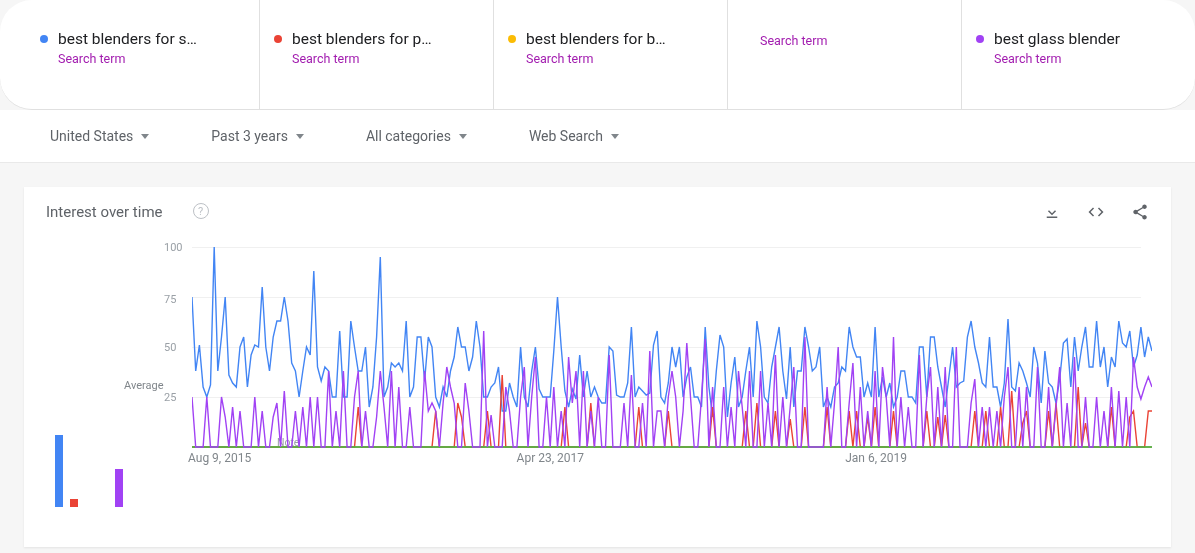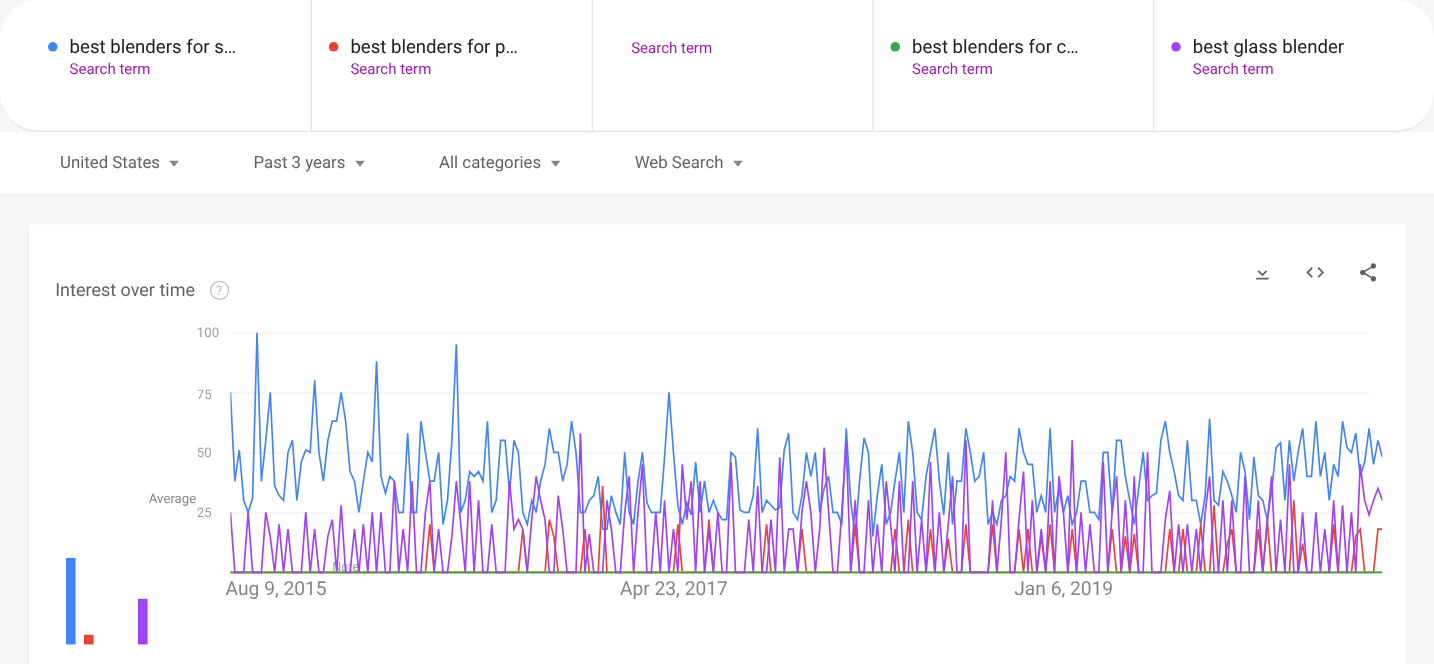--- a/index.html
+++ b/index.html
@@ -47,39 +47,39 @@
     background: #fff;
     margin: 24px;
     box-shadow: 0 1px 2px rgba(0,0,0,0.08);
   }
   .card-header {
     display: flex; align-items: center; justify-content: space-between;
     padding: 16px 22px;
     color: #5f6368;
     font-size: 15px;
   }
-  .card-header .left { display: flex; align-items: center; gap: 12px; margin-top: 30px; }
+  .card-header .left { display: flex; align-items: flex-start; gap: 30px; }
   .help-icon {
     width: 16px; height: 16px; border: 1.4px solid #bdc1c6; border-radius: 50%; display: inline-flex;
     align-items: center; justify-content: center; font-size: 11px; color: #bdc1c6;
   }
   .actions { display:flex; gap:26px; color:#5f6368; }
   .icon { width:18px; height:18px; fill:#5f6368; cursor:pointer; display:block;}
 
   .chart-area { display:flex; padding: 10px 30px 40px 30px; align-items: flex-end; }
   .avg-block { width:110px; display:flex; flex-direction:row; align-items:center; }
   .avg-bars { display:flex; align-items:flex-end; gap:7px; height:190px; width: 70px; justify-content:center; margin-top: 60px;}
   .avg-bar { width:8px; }
   .avg-label { font-size:11px; color:#80868b; margin-top:6px; }
 
   .plot { flex:1; position:relative; height:260px; }
   .ytick { position:absolute; left:0; font-size:11px; color:#9aa0a6; transform: translateY(-50%);}
   .grid { position:absolute; left:28px; right:0; height:1px; background:#f0f0f0; }
   .baseline { position:absolute; left:28px; right:0; height:1px; background:#dadce0; }
-  .xtick { position:absolute; font-size:16px; color:#80868b; top: 204px; transform: translateX(-4px); }
+  .xtick { position:absolute; font-size:12px; color:#80868b; top: 204px; transform: translateX(-4px); }
   .note { position:absolute; font-size:10.5px; color:#9aa0a6; top: 189px; }
   svg.lines { position:absolute; left:28px; top:0; }
 </style>
 </head>
 <body>
 
 <div class="terms-row" id="terms-row">
     <div class="term-cell">
       <div class="term-line1">
         <span class="dot" style="background: rgb(66, 133, 244);"></span>
@@ -88,27 +88,27 @@
       <div class="term-sub">Search term</div>
     </div>
     <div class="term-cell">
       <div class="term-line1">
         <span class="dot" style="background: rgb(234, 67, 53);"></span>
         <span class="term-label">best blenders for p…</span>
       </div>
       <div class="term-sub">Search term</div>
     </div>
     <div class="term-cell">
+      <div class="term-line1">
+        <span class="dot" style="background: rgb(251, 188, 4);"></span>
+        <span class="term-label">best blenders for b…</span>
+      </div>
       <div class="term-sub">Search term</div>
     </div>
     <div class="term-cell">
-      <div class="term-line1">
-        <span class="dot" style="background: rgb(52, 168, 83);"></span>
-        <span class="term-label">best blenders for c…</span>
-      </div>
       <div class="term-sub">Search term</div>
     </div>
     <div class="term-cell">
       <div class="term-line1">
         <span class="dot" style="background: rgb(161, 66, 244);"></span>
         <span class="term-label">best glass blender</span>
       </div>
       <div class="term-sub">Search term</div>
     </div>
   </div>

